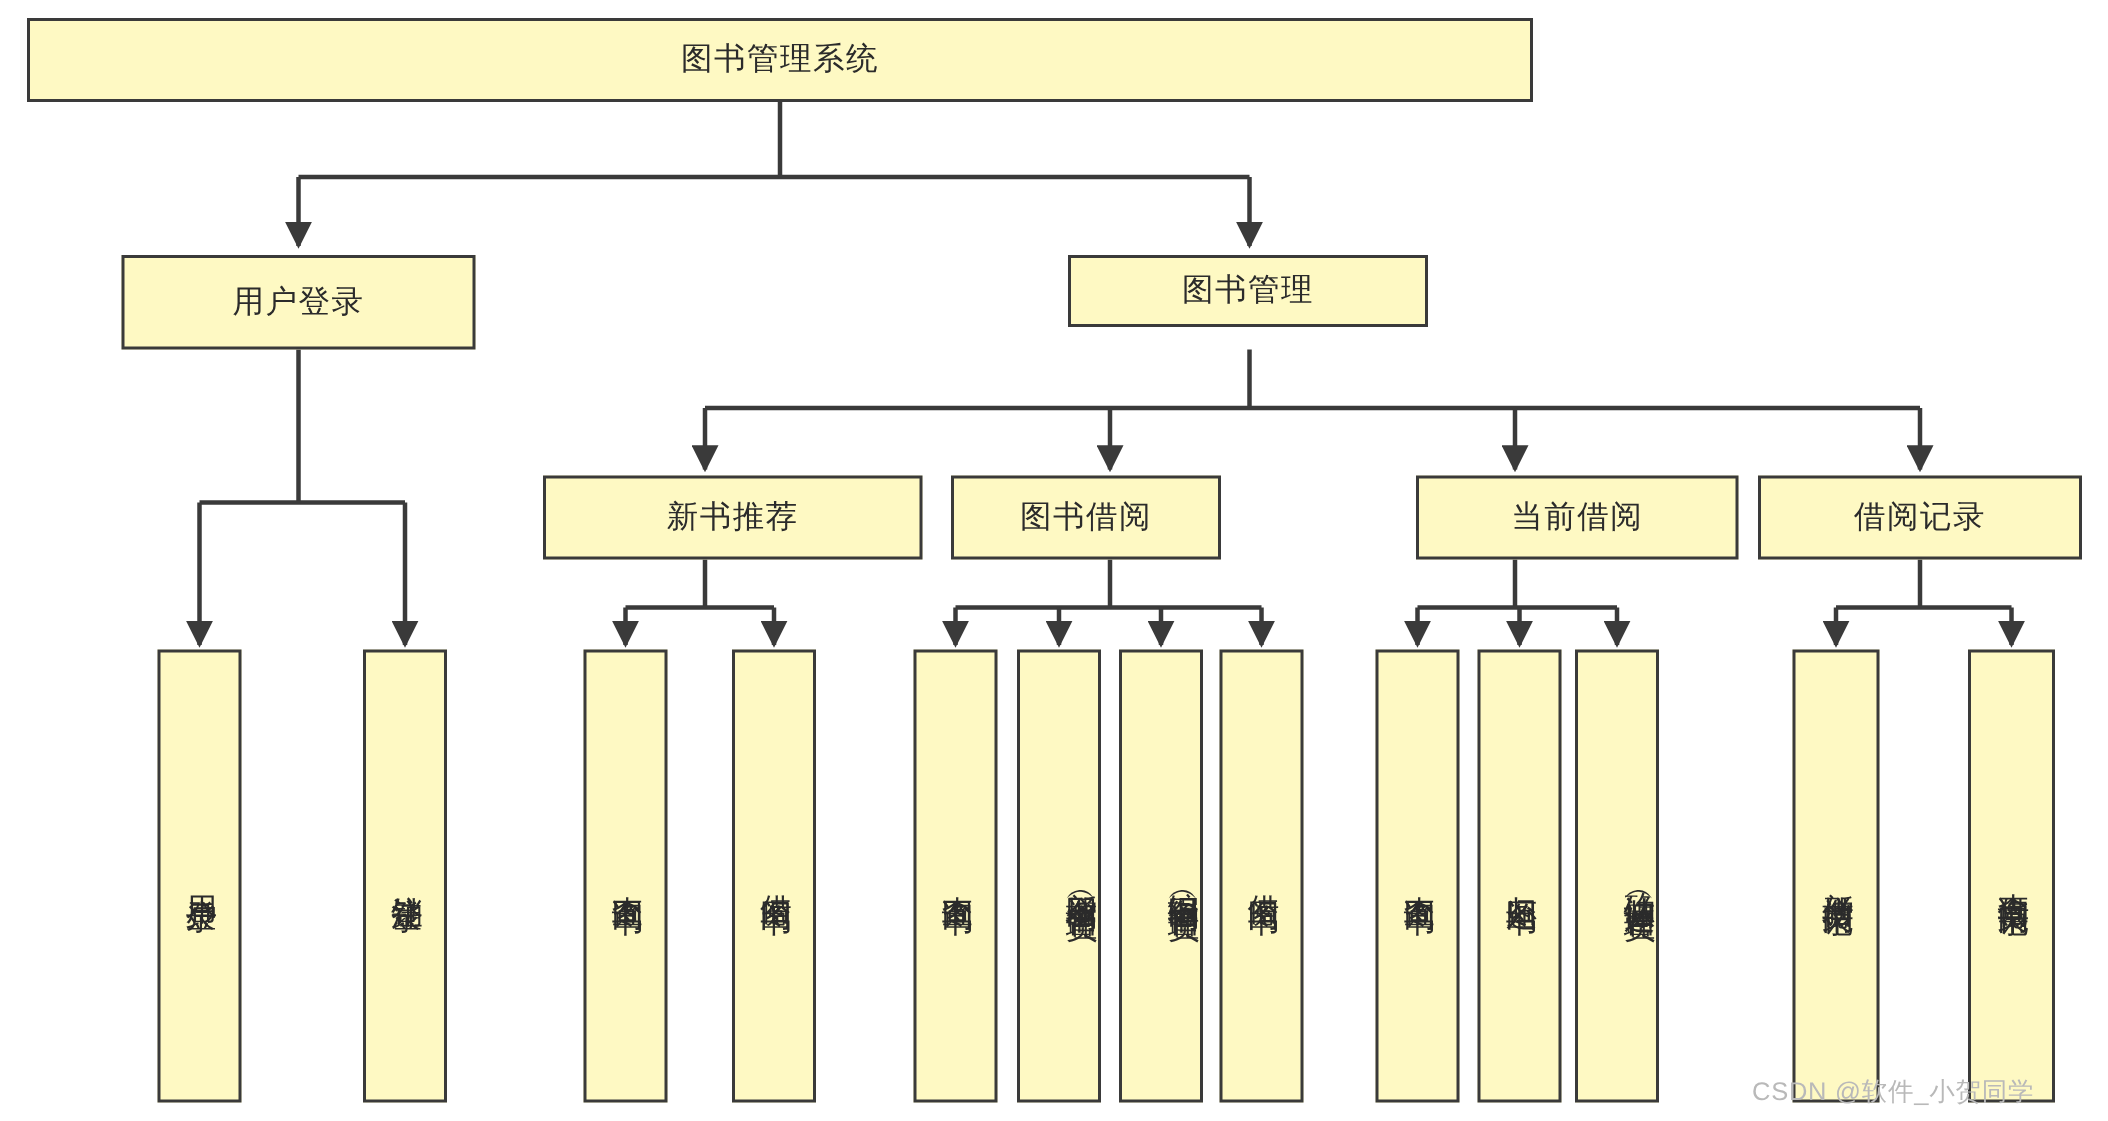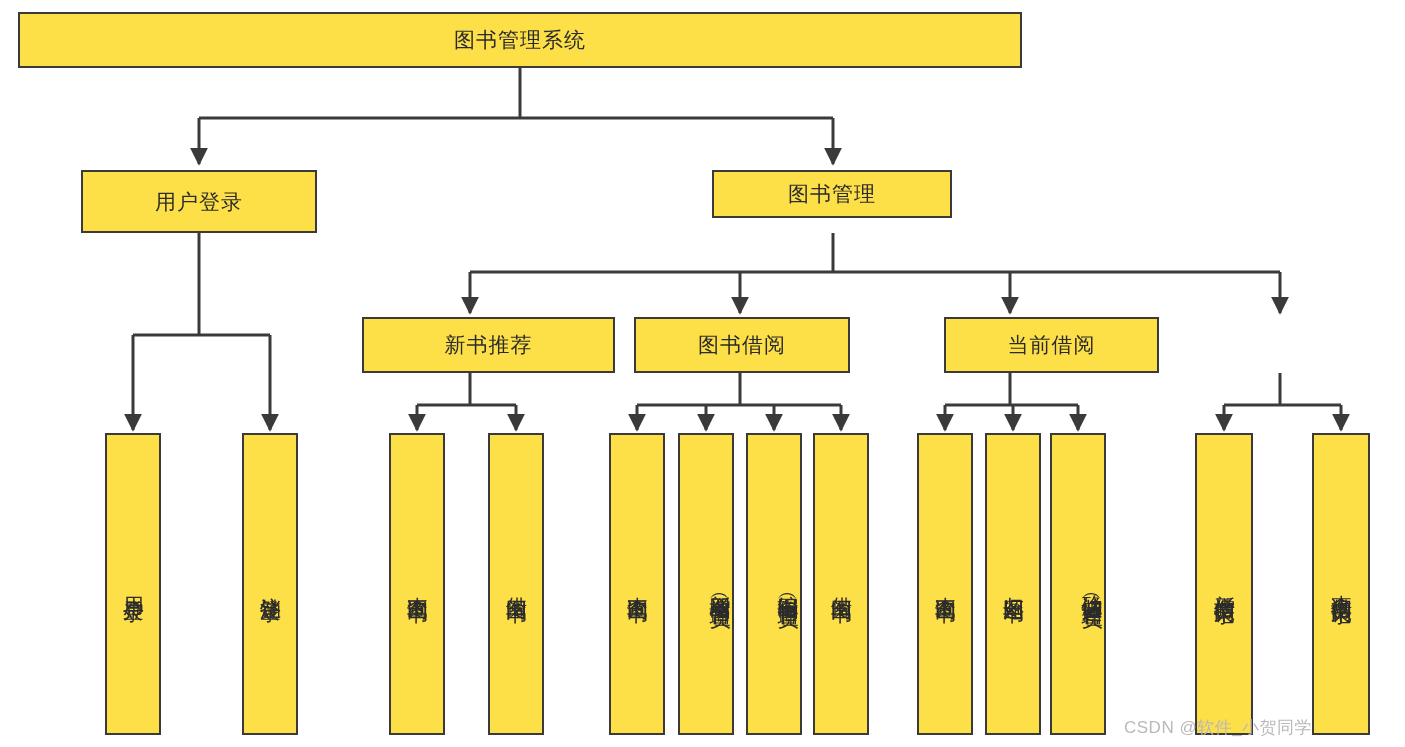--- a/index.html
+++ b/index.html
@@ -21,21 +21,21 @@
     position: absolute;
     left: 0;
     top: 0;
     width: 1405px;
     height: 747px;
     pointer-events: none;
   }
   .node {
     position: absolute;
     box-sizing: border-box;
-    background: #fde047;
+    background: #fef9c3;
     border: 2px solid #3a3a3a;
     display: flex;
     align-items: center;
     justify-content: center;
     color: #2b2b2b;
   }
   .node.horiz {
     font-size: 21px;
     line-height: 1.1;
     letter-spacing: 1px;
@@ -117,36 +117,37 @@
       <path d="M 1341 405 L 1341 430" marker-end="url(#arrow)"></path>
     </g>
   </svg>
 
   <div class="node horiz" style="left:18px; top:12px; width:1004px; height:56px;">图书管理系统</div>
 
   <div class="node horiz" style="left:81px; top:170px; width:236px; height:63px;">用户登录</div>
   <div class="node horiz" style="left:712px; top:170px; width:240px; height:48px;">图书管理</div>
 
   <div class="node horiz" style="left:362px; top:317px; width:253px; height:56px;">新书推荐</div>
-  <div class="node horiz" style="left:634px; top:317px; width:216px; height:56px;">图书借阅</div>
+  <div class="node horiz" style="left:634px; top:317px; width:180px; height:56px;">图书借阅</div>
   <div class="node horiz" style="left:903px; top:317px; width:215px; height:56px;margin-left:41px;">当前借阅</div>
+  <div class="node horiz" style="left:1172px; top:317px; width:216px; height:56px;">借阅记录</div>
 
   <div class="node vert center-v" style="left:105px; top:433px; width:56px; height:302px;">用户登录</div>
   <div class="node vert center-v" style="left:242px; top:433px; width:56px; height:302px;">注销登录</div>
 
   <div class="node vert center-v" style="left:389px; top:433px; width:56px; height:302px;">查询图书</div>
   <div class="node vert center-v" style="left:488px; top:433px; width:56px; height:302px;">借阅图书</div>
 
   <div class="node vert center-v" style="left:609px; top:433px; width:56px; height:302px;">查询图书</div>
   <div class="node vert" style="left:678px; top:433px; width:56px; height:302px;">新增图书（管理员）</div>
   <div class="node vert" style="left:746px; top:433px; width:56px; height:302px;">编辑图书（管理员）</div>
   <div class="node vert center-v" style="left:813px; top:433px; width:56px; height:302px;">借阅图书</div>
 
   <div class="node vert center-v" style="left:917px; top:433px; width:56px; height:302px;">查询图书</div>
   <div class="node vert center-v" style="left:985px; top:433px; width:56px; height:302px;">归还图书</div>
   <div class="node vert" style="left:1050px; top:433px; width:56px; height:302px;">确认归还（管理员）</div>
 
   <div class="node vert center-v" style="left:1195px; top:433px; width:58px; height:302px;">新增借阅记录</div>
   <div class="node vert center-v" style="left:1312px; top:433px; width:58px; height:302px;">查询借阅记录</div>
 
-  <div class="watermark" style="left:1124px; top:716px;">CSDN @软件_小贺同学</div>
+  <div class="watermark" style="left:1168px; top:716px;">CSDN @软件_小贺同学</div>
 
 </div>
 
 </body></html>

